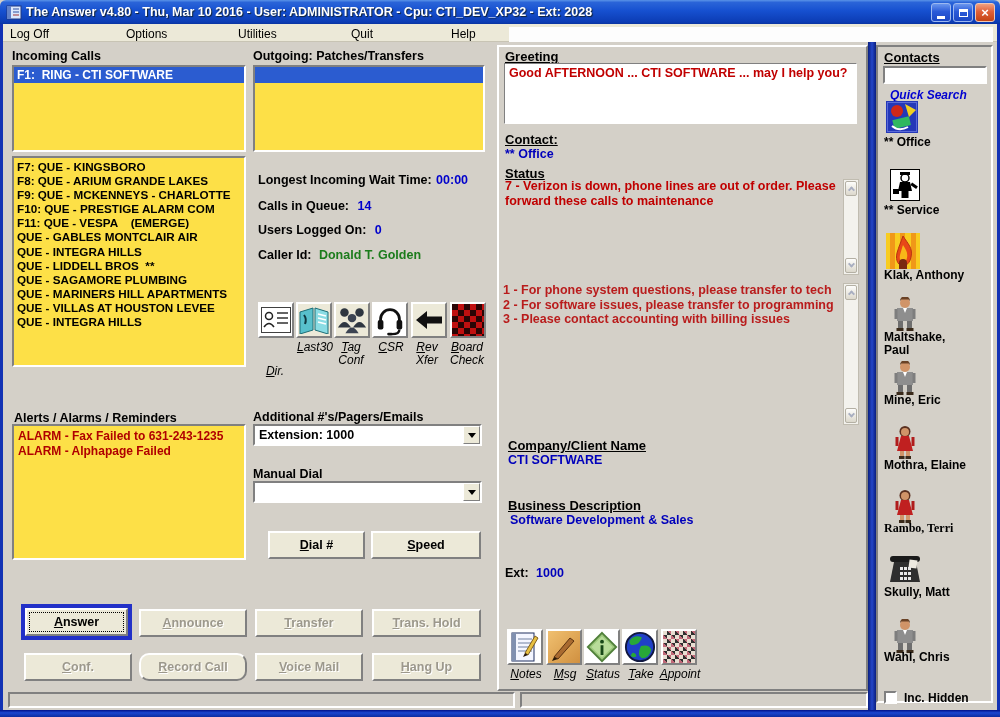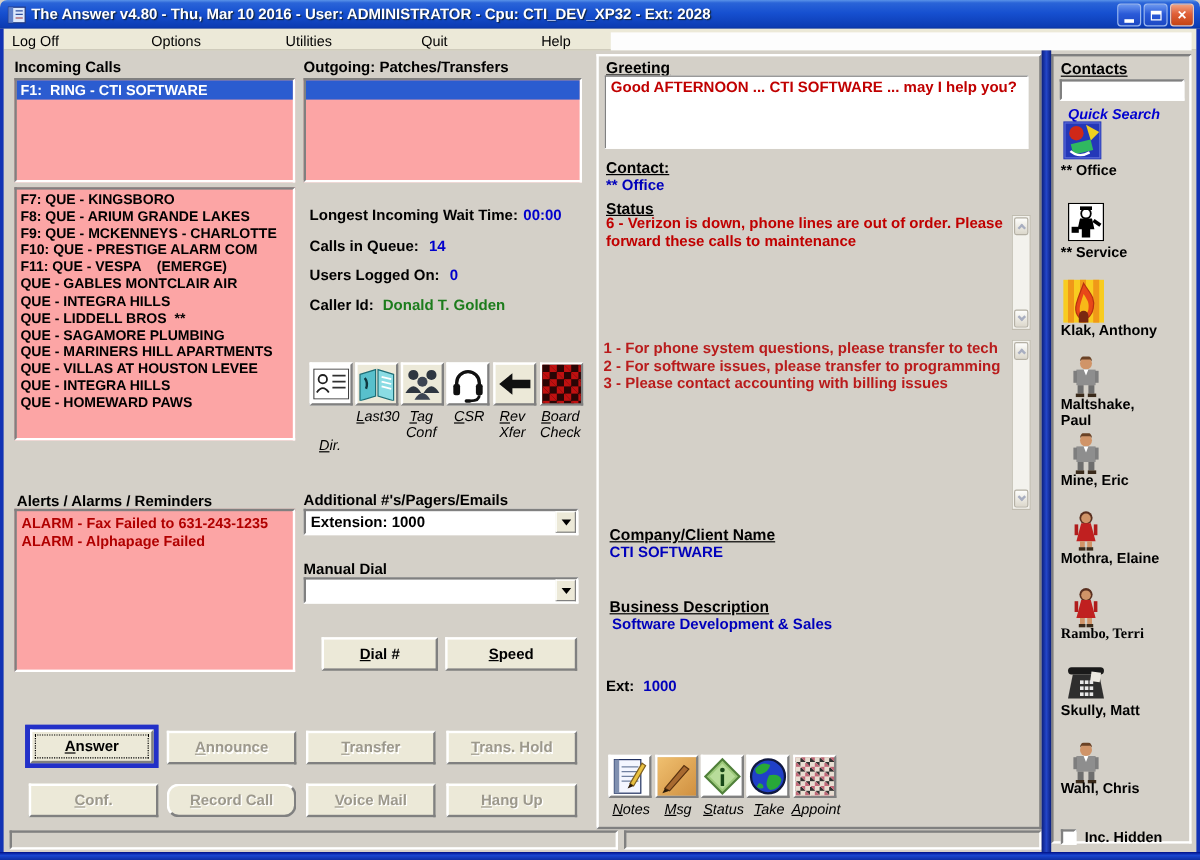--- a/index.html
+++ b/index.html
@@ -28,21 +28,21 @@
   .white-strip { position:absolute; left:509px; top:27px; width:484px; height:15px; background:#fdfdfd; }
 
   
   .edge { background:#1232b4; }
   .edge-left { left:0; top:24px; width:3px; height:687px; }
   .edge-right { left:997px; top:24px; width:3px; height:687px; }
   .edge-bottom { left:0; top:710px; width:1000px; height:7px; background:linear-gradient(180deg,#001088,#1a46d0 40%,#0c2ca0); }
   .edge-divider { left:868px; top:42px; width:8px; height:668px; background:linear-gradient(90deg,#0a1e7e,#2446c8 50%,#0a1e7e); }
 
   
-  .sunken { border:2px solid; border-color:#808080 #ffffff #ffffff #808080; background:#fca5a5; }
+  .sunken { border:2px solid; border-color:#808080 #ffffff #ffffff #808080; background:#fde047; }
   .hdr { font-weight:bold; font-size:13px; text-decoration:underline; color:#000; }
   .lbl { font-weight:bold; font-size:12.5px; color:#000; }
   .listitem { white-space:pre; overflow:hidden; font-weight:bold; font-size:11.7px; line-height:14.1px; color:#000; }
   .sel-row { height:16px; background:#2b5cd0; color:#fff; font-weight:bold; font-size:12px; line-height:16px; padding-left:3px; white-space:pre; overflow:hidden; }
   .alarm-item { white-space:pre; overflow:hidden; font-weight:bold; font-size:12px; line-height:15px; color:#b00000; }
 
   .combo { background:#fff; border:2px solid; border-color:#808080 #fff #fff #808080; }
   .combo .val { position:absolute; left:4px; top:1px; font-weight:bold; font-size:12.5px; line-height:16px; color:#000; white-space:pre; }
   .combo-btn { position:absolute; right:0; top:0; width:17px; height:100%; background:#ece9d8; border:1px solid; border-color:#fff #808080 #808080 #fff; display:flex; align-items:center; justify-content:center; }
   .combo-btn::after { content:""; width:0; height:0; border:4px solid transparent; border-top:5px solid #000; margin-top:4px; }
@@ -139,21 +139,20 @@
     <div class="listitem">F9: QUE - MCKENNEYS - CHARLOTTE</div>
     <div class="listitem">F10: QUE - PRESTIGE ALARM COM</div>
     <div class="listitem">F11: QUE - VESPA    (EMERGE)</div>
     <div class="listitem">QUE - GABLES MONTCLAIR AIR</div>
     <div class="listitem">QUE - INTEGRA HILLS</div>
     <div class="listitem">QUE - LIDDELL BROS  **</div>
     <div class="listitem">QUE - SAGAMORE PLUMBING</div>
     <div class="listitem">QUE - MARINERS HILL APARTMENTS</div>
     <div class="listitem">QUE - VILLAS AT HOUSTON LEVEE</div>
     <div class="listitem">QUE - INTEGRA HILLS</div>
-    <div class="listitem">QUE - HOMEWARD PAWS</div>
   </div>
 
   <div class="abs lbl" style="left:253px; top:49px;">Outgoing:  Patches/Transfers</div>
   <div class="abs sunken" style="left:253px; top:65px; width:232px; height:87px;">
     <div class="sel-row"></div>
   </div>
 
   <div class="abs" style="left:258px; top:170px;">
     <span class="lbl">Longest Incoming Wait Time:</span>
     <span class="lbl" style="color:#0000cc;">00:00</span>
@@ -283,21 +282,21 @@
   <div class="abs" style="left:520px; top:692px; width:348px; height:16px; border:2px solid; border-color:#808080 #fff #fff #808080;"></div>
 
   <div class="client-panel">
     <div class="abs hdr" style="left:6px; top:2px;">Greeting</div>
     <div class="greeting-box">Good AFTERNOON ... CTI SOFTWARE ... may I help you?</div>
 
     <div class="abs hdr" style="left:6px; top:85px;">Contact:</div>
     <div class="abs blue-text" style="left:6px; top:100px;">** Office</div>
 
     <div class="abs hdr" style="left:6px; top:119px;">Status</div>
-    <div class="abs red-text" style="left:6px; top:132px; width:336px;">6 - Verizon is down, phone lines are out of order.  Please forward these calls to maintenance</div>
+    <div class="abs red-text" style="left:6px; top:132px; width:336px;">7 - Verizon is down, phone lines are out of order.  Please forward these calls to maintenance</div>
 
     <div class="vscroll" style="left:344px; top:132px; height:96px;">
       <span class="sb-btn up">
           <i></i>
         </span>
       <span class="sb-btn down">
           <i></i>
         </span>
     </div>
 

